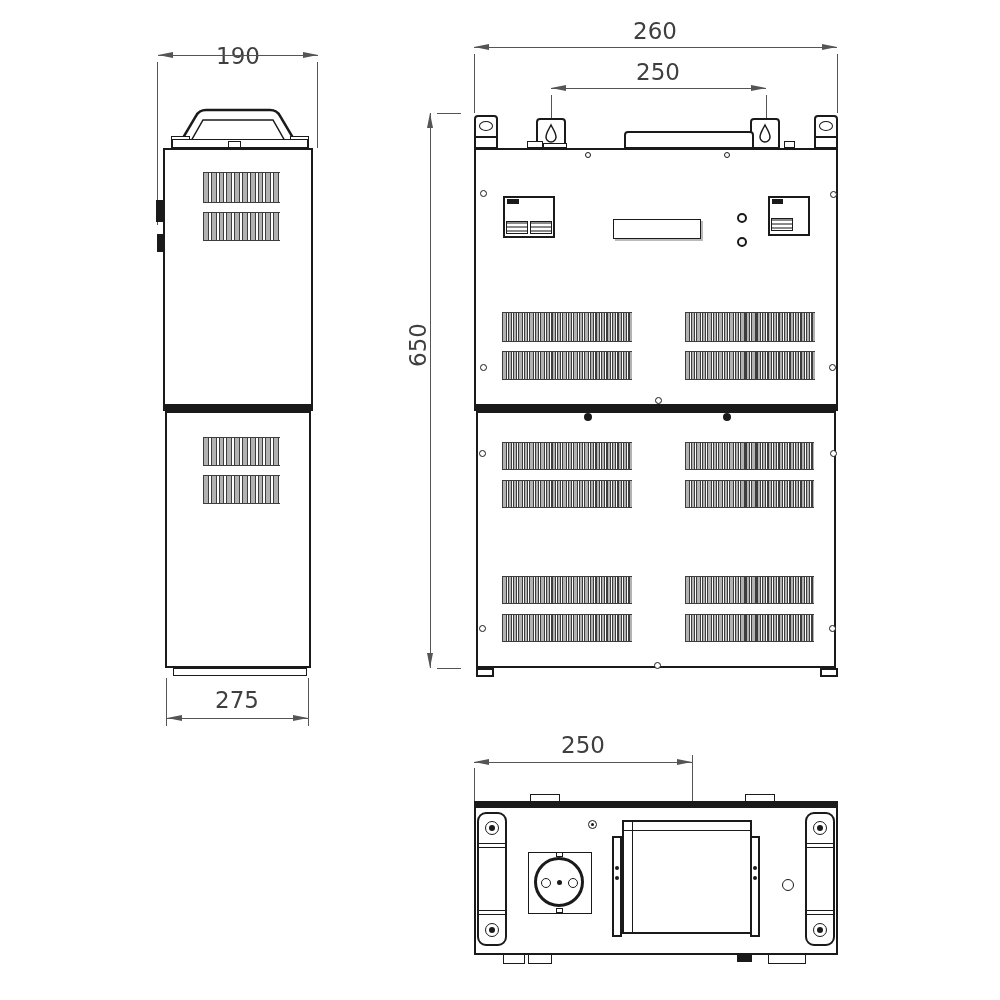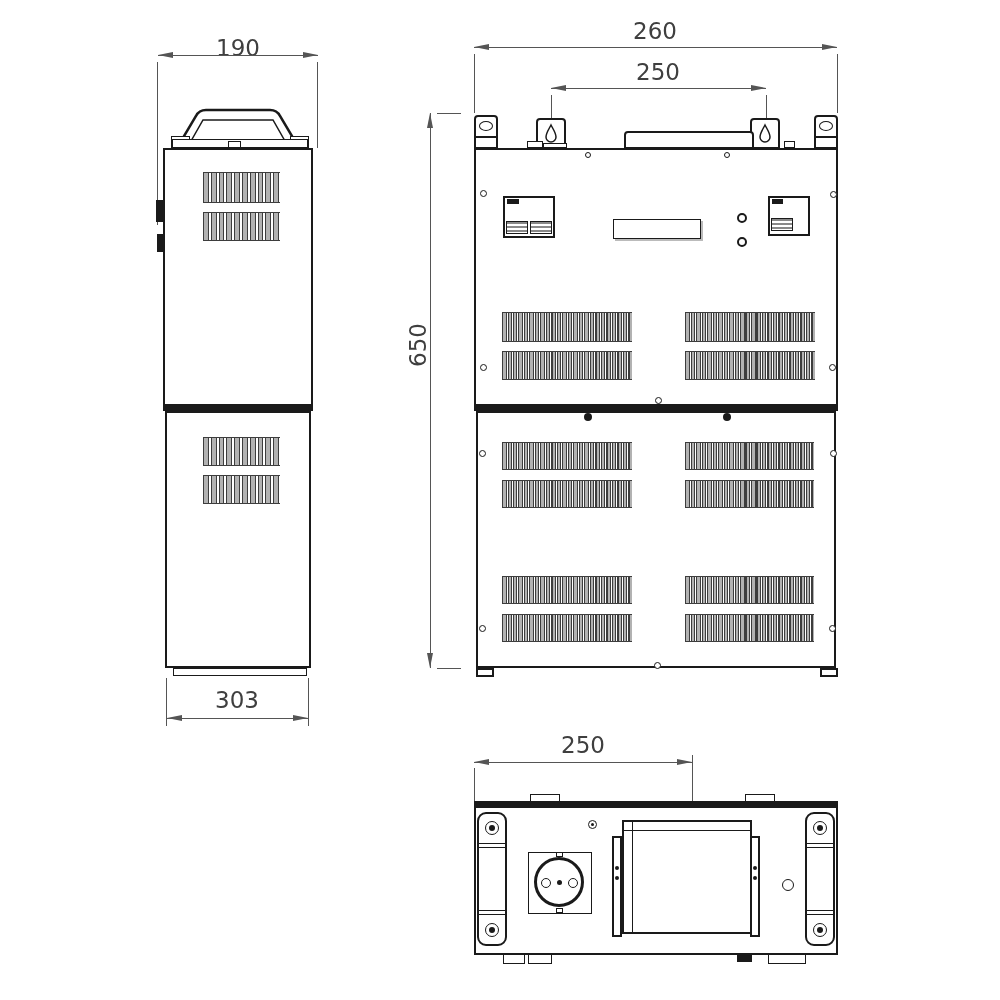--- a/index.html
+++ b/index.html
@@ -26,21 +26,21 @@
   .rot{transform:translate(-50%,-50%) rotate(-90deg);white-space:nowrap;}
   svg{display:block;}
 </style>
 </head>
 <body>
 
 <div id="canvas">
 
   <div class="a" style="left:0;top:0;width:0;height:0;">
 
-    <div class="a lbl" style="left:178px;top:36px;width:120px;">190</div>
+    <div class="a lbl" style="left:178px;top:44px;width:120px;">190</div>
     <div class="a dim" style="left:158px;top:55px;width:160px;height:1px;"></div>
     <div class="a ar l" style="left:158px;top:52px;"></div>
     <div class="a ar r" style="left:303px;top:52px;"></div>
     <div class="a dim" style="left:157px;top:62px;width:1px;height:163px;"></div>
     <div class="a dim" style="left:317px;top:62px;width:1px;height:86px;"></div>
 
     <svg class="a" style="left:163px;top:103px;" width="150" height="45" viewBox="0 0 150 45">
       <path d="M14,45 L33,13 Q36,7 43,7 L107,7 Q114,7 117,13 L136,45" fill="none" stroke="#1a1a1a" stroke-width="2.5"></path>
       <path d="M24,45 L40,17 L110,17 L126,45" fill="none" stroke="#1a1a1a" stroke-width="1.5"></path>
     </svg>
@@ -57,21 +57,21 @@
 
     <div class="a vs" style="left:203px;top:172px;width:77px;height:31px;"></div>
     <div class="a vs" style="left:203px;top:212px;width:77px;height:29px;"></div>
     <div class="a vs" style="left:203px;top:437px;width:77px;height:29px;"></div>
     <div class="a vs" style="left:203px;top:475px;width:77px;height:29px;"></div>
 
     <div class="a s15" style="left:173px;top:668px;width:134px;height:8px;"></div>
 
     <div class="a dim" style="left:166px;top:678px;width:1px;height:48px;"></div>
     <div class="a dim" style="left:308px;top:678px;width:1px;height:48px;"></div>
-    <div class="a lbl" style="left:177px;top:688px;width:120px;">303</div>
+    <div class="a lbl" style="left:177px;top:688px;width:120px;">275</div>
     <div class="a dim" style="left:167px;top:718px;width:141px;height:1px;"></div>
     <div class="a ar l" style="left:167px;top:715px;"></div>
     <div class="a ar r" style="left:293px;top:715px;"></div>
   </div>
 
   <div class="a" style="left:0;top:0;width:0;height:0;">
 
     <div class="a lbl" style="left:595px;top:19px;width:120px;">260</div>
     <div class="a dim" style="left:474px;top:47px;width:363px;height:1px;"></div>
     <div class="a ar l" style="left:474px;top:44px;"></div>

